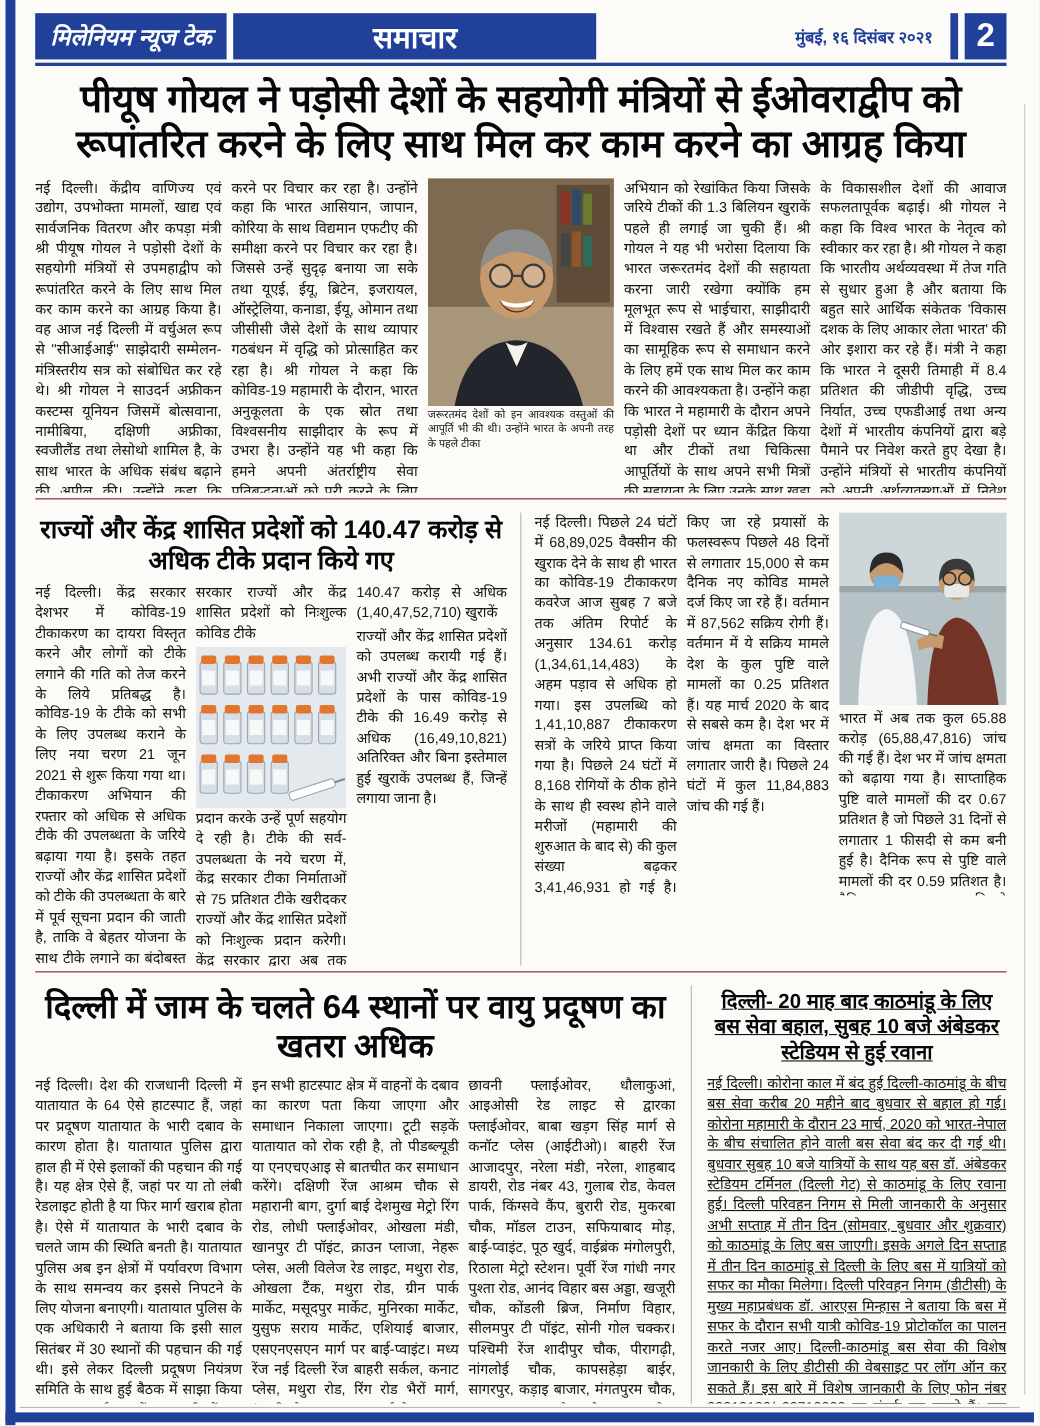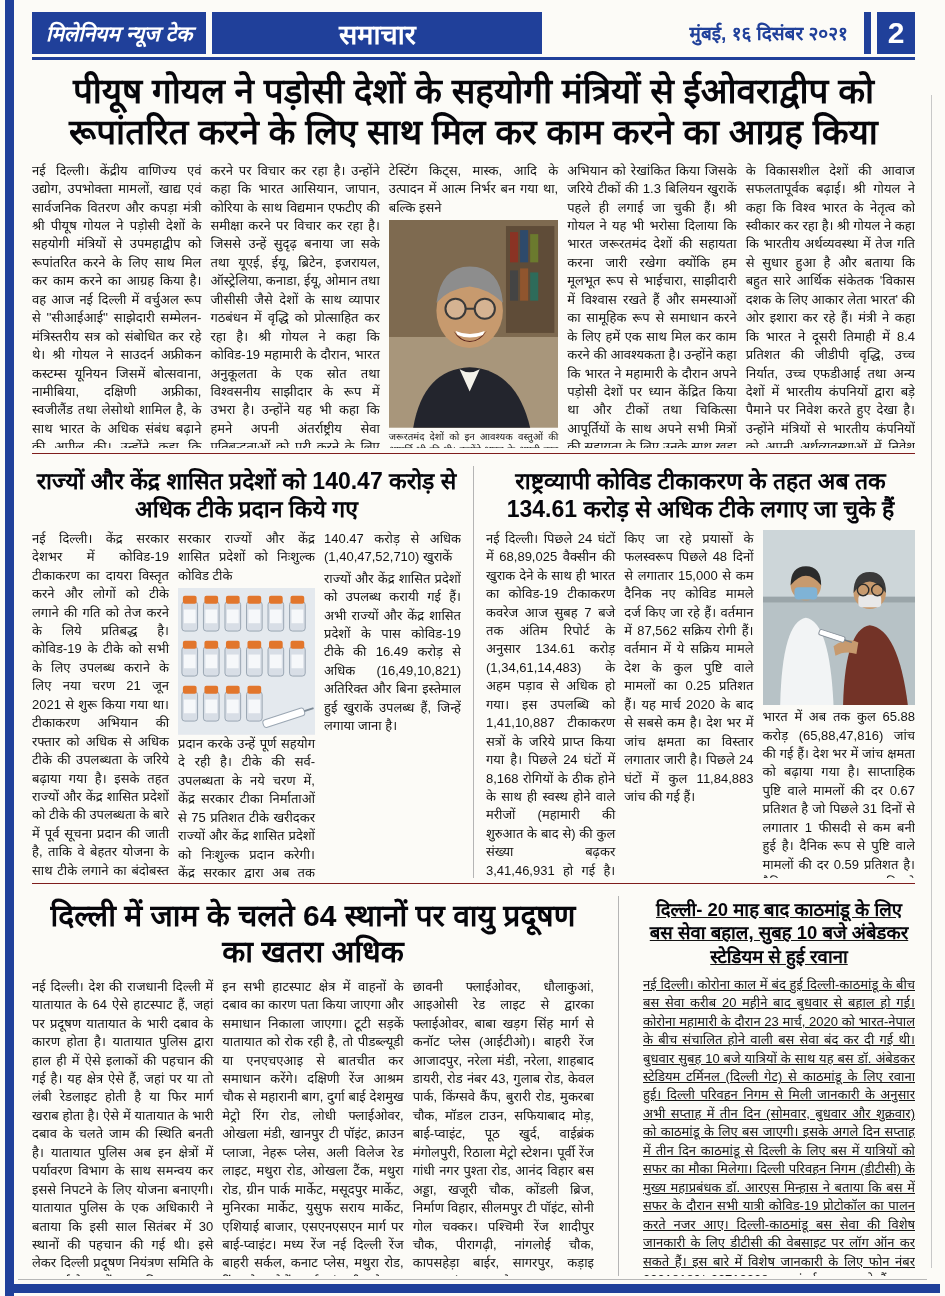--- a/index.html
+++ b/index.html
@@ -16,21 +16,21 @@
   .right-line{ position:absolute; right:13px; top:95px; bottom:28px; width:1px; background:#c8c8c8; }
   .content{ position:absolute; left:32px; top:12px; right:30px; }
 
   
   .hdr{ display:flex; align-items:stretch; height:42px; gap:6px; }
   .masthead{ background:var(--blue); color:#fff; font-style:italic; font-weight:700; font-size:21px;
              display:flex; align-items:center; padding:0 14px; white-space:nowrap; }
   .band{ background:var(--blue); color:#fff; font-weight:700; font-size:27px; flex:0 0 330px;
          display:flex; align-items:center; justify-content:center; }
   .dateline{ flex:1; display:flex; align-items:center; justify-content:flex-end;
-             color:var(--blue); font-weight:700; font-size:19px; padding-right:10px; white-space:nowrap; }
+             color:var(--blue); font-weight:700; font-size:15px; padding-right:10px; white-space:nowrap; }
   .vbar{ width:7px; background:var(--blue); }
   .pagenum{ width:38px; background:var(--blue); color:#fff; font-weight:700; font-size:30px;
             display:flex; align-items:center; justify-content:center; }
   .hrule{ height:3px; background:var(--blue); margin-top:3px; }
 
   
   .lead-headline{ font-size:35px; line-height:1.18; font-weight:700; text-align:center;
                   color:#06060b; margin:10px 2px 9px; }
   .cols{ display:flex; gap:9px; }
   .coltext{ font-size:13px; line-height:1.42; text-align:justify; }
@@ -43,21 +43,21 @@
   
   .sect{ border-top:1px solid #7f1d1d; padding-top:12px; margin-top:2px; }
   .mid-row{ display:flex; gap:12px; }
   .mid-col{ flex:1; min-width:0; }
   .vsep{ width:1px; background:#b5b5b5; }
   .mid-head{ font-size:23px; line-height:1.22; font-weight:700; text-align:center; color:#06060b; margin:1px 2px 7px; }
   .mid-body{ height:348px; overflow:hidden; }
   .mid-body .col{ flex:1; min-width:0; }
   .mid-body .col-wide{ flex:1.18; }
 
-  .bottom-row{ display:flex; gap:24px; margin-top:5px; }
+  .bottom-row{ display:flex; gap:14px; margin-top:5px; }
   .bottom-left{ flex:1; min-width:0; }
   .bottom-right{ flex:0 0 272px; min-width:0;text-decoration:underline; }
   .big-head{ font-size:30px; line-height:1.2; font-weight:700; text-align:center; color:#06060b; margin:2px 0 8px; }
   .small-head{ font-size:18.5px; line-height:1.28; font-weight:700; text-align:center; color:#06060b; margin:2px 0 7px; }
   .bottom-body{ height:298px; overflow:hidden; }
   .bottom-body .col{ flex:1; min-width:0; }
   .single{ height:300px; overflow:hidden; }
 </style>
 </head>
 <body>
@@ -78,21 +78,20 @@
       <div class="pagenum">2</div>
     </header>
     <div class="hrule"></div>
 
     <h1 class="lead-headline">पीयूष गोयल ने पड़ोसी देशों के सहयोगी मंत्रियों से ईओवराद्वीप को रूपांतरित करने के लिए साथ मिल कर काम करने का आग्रह किया</h1>
 
     <section class="lead-body cols">
       <div class="col coltext">नई दिल्ली। केंद्रीय वाणिज्य एवं उद्योग, उपभोक्ता मामलों, खाद्य एवं सार्वजनिक वितरण और कपड़ा मंत्री श्री पीयूष गोयल ने पड़ोसी देशों के सहयोगी मंत्रियों से उपमहाद्वीप को रूपांतरित करने के लिए साथ मिल कर काम करने का आग्रह किया है। वह आज नई दिल्ली में वर्चुअल रूप से ''सीआईआई'' साझेदारी सम्मेलन-मंत्रिस्तरीय सत्र को संबोधित कर रहे थे। श्री गोयल ने साउदर्न अफ्रीकन कस्टम्स यूनियन जिसमें बोत्सवाना, नामीबिया, दक्षिणी अफ्रीका, स्वजीलैंड तथा लेसोथो शामिल है, के साथ भारत के अधिक संबंध बढ़ाने की अपील की। उन्होंने कहा कि भारत प्रमुख सहयोगी के रूप में पारदर्शिता और परस्पर लाभ तथा विकास के साथ समान विचारधारा वाले देशों के साथ एफटीए</div>
       <div class="col coltext">करने पर विचार कर रहा है। उन्होंने कहा कि भारत आसियान, जापान, कोरिया के साथ विद्यमान एफटीए की समीक्षा करने पर विचार कर रहा है। जिससे उन्हें सुदृढ़ बनाया जा सके तथा यूएई, ईयू, ब्रिटेन, इजरायल, ऑस्ट्रेलिया, कनाडा, ईयू, ओमान तथा जीसीसी जैसे देशों के साथ व्यापार गठबंधन में वृद्धि को प्रोत्साहित कर रहा है। श्री गोयल ने कहा कि कोविड-19 महामारी के दौरान, भारत अनुकूलता के एक स्रोत तथा विश्वसनीय साझीदार के रूप में उभरा है। उन्होंने यह भी कहा कि हमने अपनी अंतर्राष्ट्रीय सेवा प्रतिबद्धताओं को पूरी करने के लिए अपनी सर्वश्रेष्ठ क्षमता के साथ प्रयास किया था। उन्होंने कहा कि महामारी के प्रकोप के दौरान, भारत न केवल महत्वपूर्ण चिकित्सा आपूर्तियों, पीपीई,</div>
       <div class="col">
-        <p class="coltext mini">टेस्टिंग किट्स, मास्क, आदि के उत्पादन में आत्म निर्भर बन गया था, बल्कि इसने</p>
         <svg class="photo" viewBox="0 0 168 206" role="img">
           <rect width="168" height="206" fill="#a8967b"></rect>
           <rect width="168" height="116" fill="#7e6a50"></rect>
           <rect x="116" y="6" width="48" height="106" fill="#5f4c38"></rect>
           <rect x="120" y="12" width="8" height="30" fill="#8a3324"></rect>
           <rect x="130" y="10" width="8" height="32" fill="#2e4a6b"></rect>
           <rect x="140" y="14" width="8" height="28" fill="#6b7a2e"></rect>
           <rect x="120" y="50" width="8" height="30" fill="#444444"></rect>
           <rect x="130" y="48" width="8" height="32" fill="#90552e"></rect>
           <rect x="140" y="52" width="8" height="28" fill="#2e6b5a"></rect>
@@ -154,21 +153,20 @@
           <div class="col">
             <p class="coltext mini">140.47 करोड़ से अधिक (1,40,47,52,710) खुराकें</p>
             <p class="coltext">राज्यों और केंद्र शासित प्रदेशों को उपलब्ध करायी गई हैं। अभी राज्यों और केंद्र शासित प्रदेशों के पास कोविड-19 टीके की 16.49 करोड़ से अधिक (16,49,10,821) अतिरिक्त और बिना इस्तेमाल हुई खुराकें उपलब्ध हैं, जिन्हें लगाया जाना है।</p>
           </div>
         </div>
       </article>
 
       <div class="vsep"></div>
 
       <article class="mid-col">
-        <h2 class="mid-head">राष्ट्रव्यापी कोविड टीकाकरण के तहत अब तक 134.61 करोड़ से अधिक टीके लगाए जा चुके हैं</h2>
         <div class="mid-body cols">
           <div class="col coltext">नई दिल्ली। पिछले 24 घंटों में 68,89,025 वैक्सीन की खुराक देने के साथ ही भारत का कोविड-19 टीकाकरण कवरेज आज सुबह 7 बजे तक अंतिम रिपोर्ट के अनुसार 134.61 करोड़ (1,34,61,14,483) के अहम पड़ाव से अधिक हो गया। इस उपलब्धि को 1,41,10,887 टीकाकरण सत्रों के जरिये प्राप्त किया गया है। पिछले 24 घंटों में 8,168 रोगियों के ठीक होने के साथ ही स्वस्थ होने वाले मरीजों (महामारी की शुरुआत के बाद से) की कुल संख्या बढ़कर 3,41,46,931 हो गई है। नतीजतन, भारत में स्वस्थ होने की दर 98.38 फीसदी है। मार्च 2020 के बाद से ये अधिकतम है। केंद्र और राज्यों/केंद्र शासित प्रदेशों द्वारा निरंतर और सहयोगात्मक रूप से</div>
           <div class="col coltext">किए जा रहे प्रयासों के फलस्वरूप पिछले 48 दिनों से लगातार 15,000 से कम दैनिक नए कोविड मामले दर्ज किए जा रहे हैं। वर्तमान में 87,562 सक्रिय रोगी हैं। वर्तमान में ये सक्रिय मामले देश के कुल पुष्टि वाले मामलों का 0.25 प्रतिशत हैं। यह मार्च 2020 के बाद से सबसे कम है। देश भर में जांच क्षमता का विस्तार लगातार जारी है। पिछले 24 घंटों में कुल 11,84,883 जांच की गई हैं।</div>
           <div class="col col-wide">
             <svg class="photo" viewBox="0 0 160 184" role="img">
               <rect width="160" height="184" fill="#b7c2c6"></rect>
               <rect width="160" height="70" fill="#cdd6d9"></rect>
               <rect x="0" y="70" width="160" height="6" fill="#9aa5a9"></rect>
               <circle cx="45" cy="58" r="16" fill="#c79a6e"></circle>
               <path d="M29 58 Q29 38 45 38 Q61 38 61 58 Q53 48 45 48 Q37 48 29 58Z" fill="#2b2b2b"></path>

